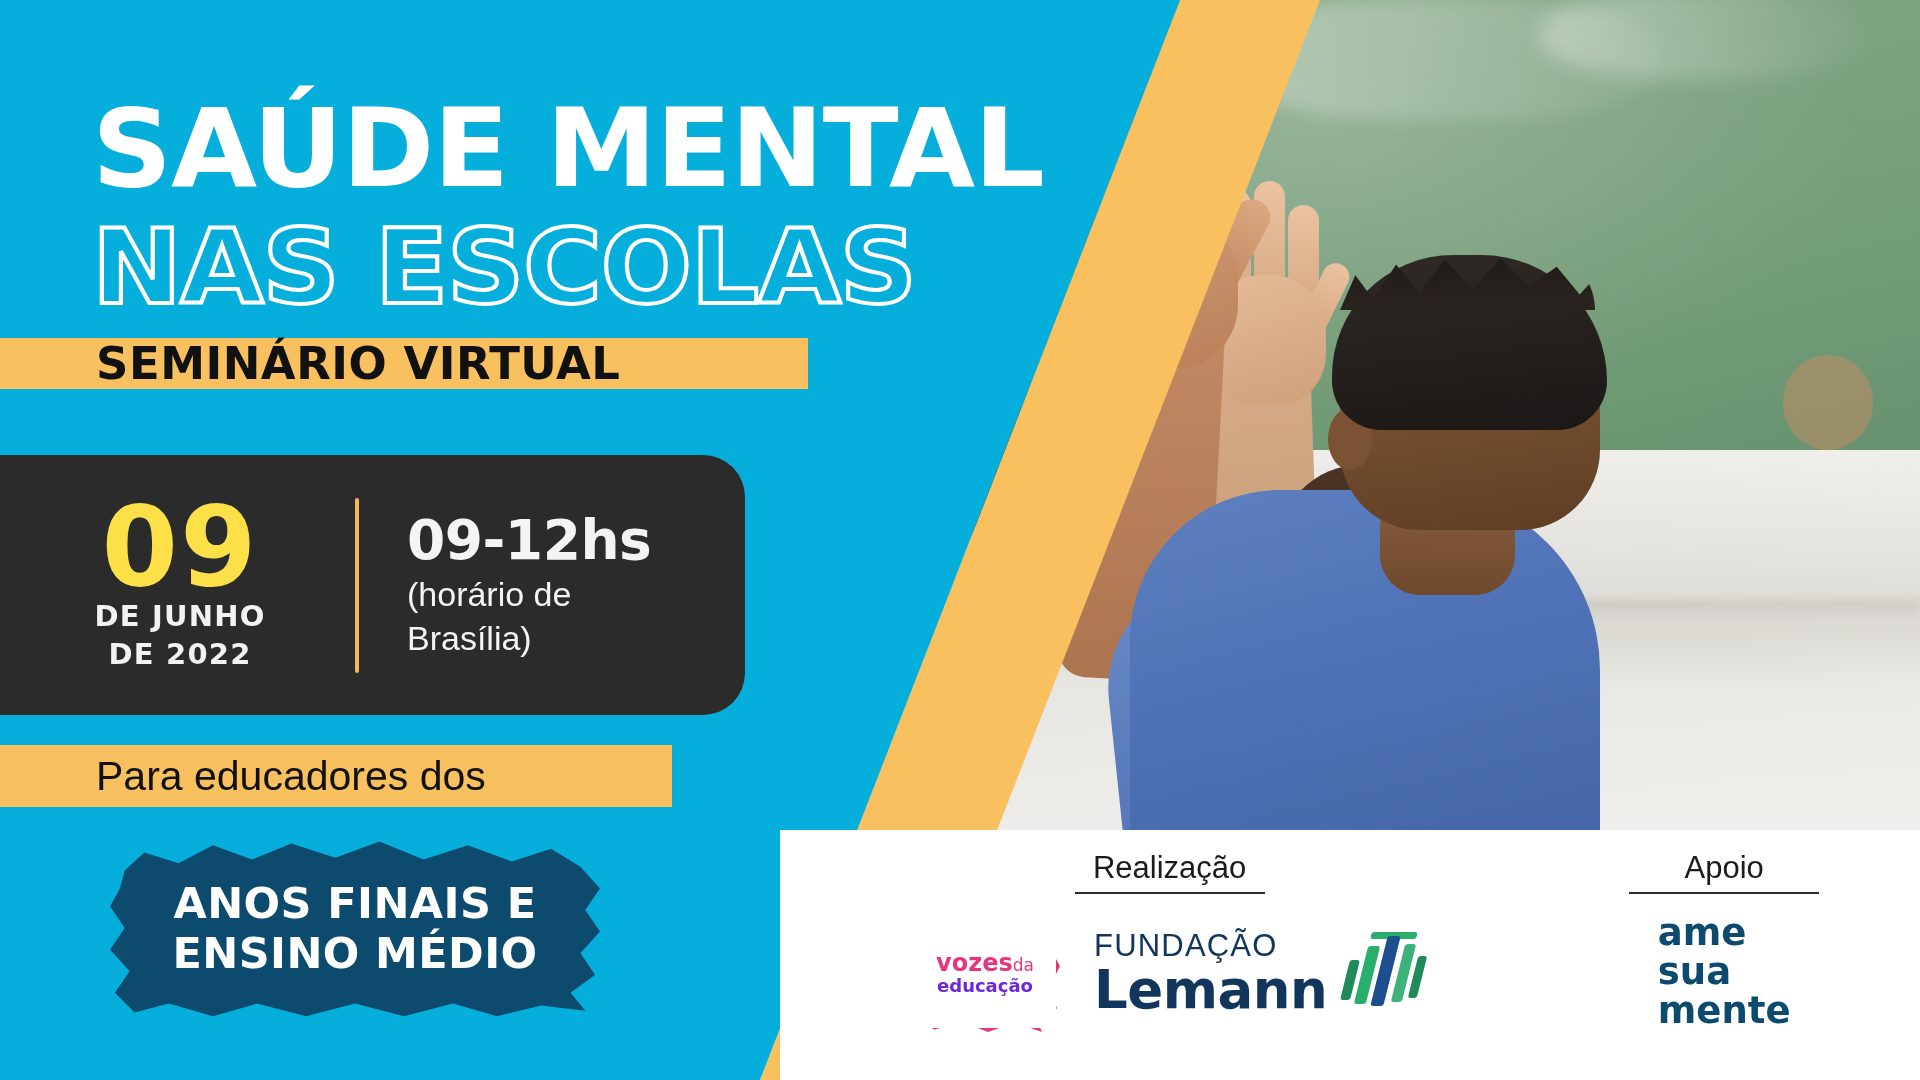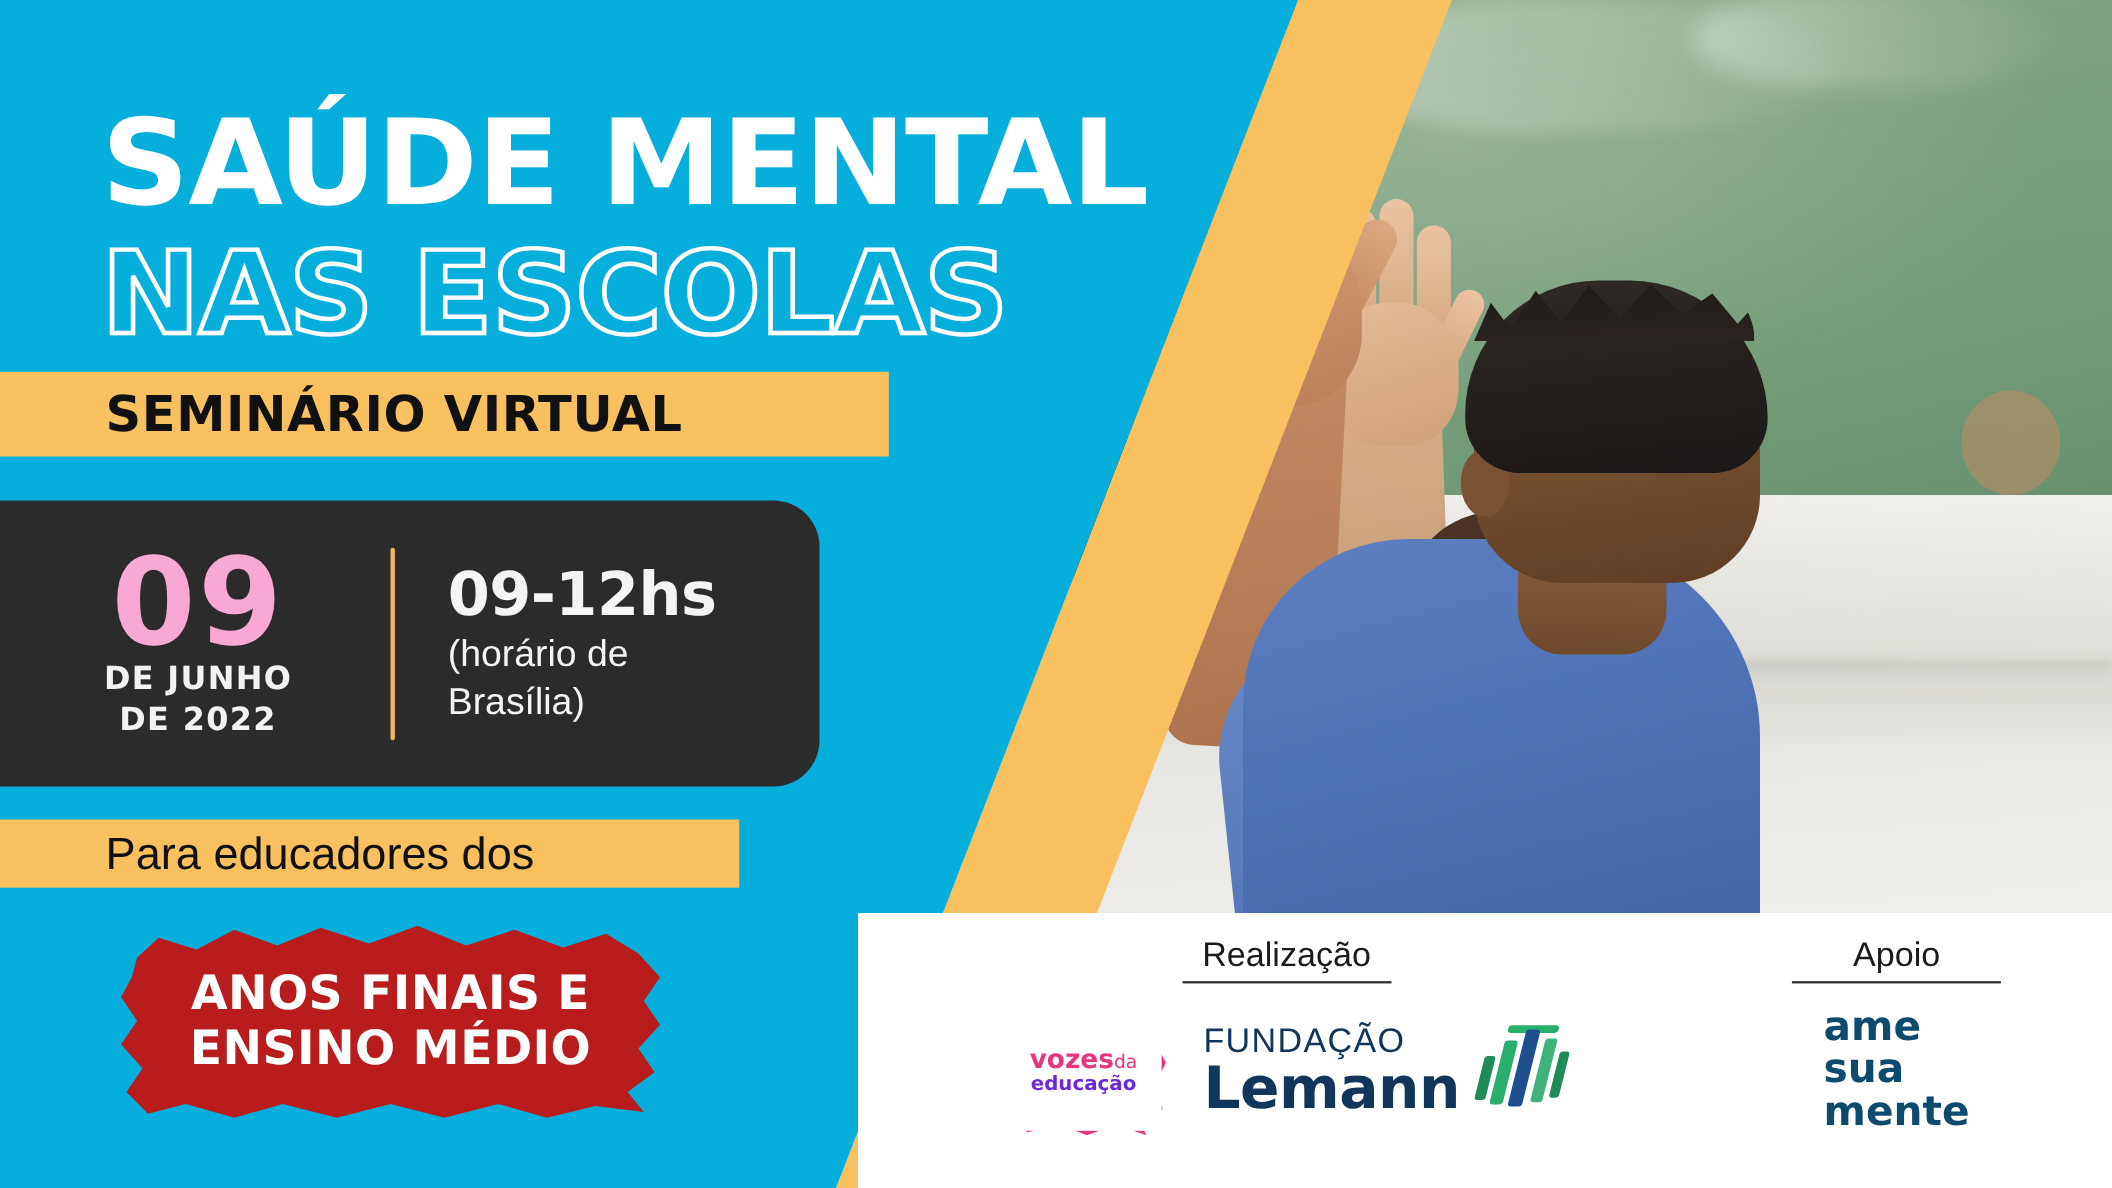--- a/index.html
+++ b/index.html
@@ -196,21 +196,21 @@
     line-height:1;
     font-family:"DejaVu Sans", sans-serif;
     color:transparent;
     -webkit-text-stroke:4px #ffffff;
     transform:scaleX(1.03); transform-origin:left center;
     white-space:nowrap;
   }
 
   
   .stripe-seminar{
-    position:absolute; left:0; top:338px; width:808px; height:77px;
+    position:absolute; left:0; top:338px; width:808px; height:51px;
     background:#F9C060;
     display:flex; align-items:center;
   }
   .stripe-seminar span{
     margin-left:96px;
     font-size:45px; font-weight:800; letter-spacing:.5px;
     color:#111111;
     font-family:"DejaVu Sans", sans-serif;
     white-space:nowrap;
   }
@@ -219,21 +219,21 @@
   .date-card{
     position:absolute; left:-40px; top:455px; width:785px; height:260px;
     background:#2B2B2B;
     border-radius:0 42px 42px 0;
     display:flex; align-items:center;
   }
   .date-left{
     width:395px; text-align:center; padding-left:45px;
   }
   .date-day{
-    font-size:110px; font-weight:800; color:#f9a8d4; line-height:.92;
+    font-size:110px; font-weight:800; color:#fde047; line-height:.92;
     letter-spacing:2px;
     font-family:"DejaVu Sans", sans-serif;
   }
   .date-month, .date-year{
     font-size:29px; font-weight:800; color:#f2f2f2;
     letter-spacing:1.2px; line-height:1.28;
     font-family:"DejaVu Sans", sans-serif;
   }
   .date-divider{
     width:4px; height:175px; background:#F0B95C; border-radius:3px;
@@ -261,21 +261,21 @@
   .stripe-audience span{
     margin-left:96px;
     font-size:41px; font-weight:400; color:#111111;
     font-family:"Liberation Sans", sans-serif;
     white-space:nowrap;
   }
 
   
   .blob{
     position:absolute; left:110px; top:838px; width:490px; height:180px;
-    background:#b91c1c;
+    background:#0c4a6e;
     display:flex; flex-direction:column; align-items:center; justify-content:center;
     clip-path:polygon(
       3% 18%, 7% 8%, 14% 14%, 21% 4%, 29% 12%, 37% 3%, 46% 11%, 55% 2%,
       64% 12%, 73% 4%, 82% 13%, 90% 6%, 96% 16%, 100% 28%,
       97% 40%, 100% 52%, 96% 64%, 99% 76%, 94% 86%, 97% 96%,
       88% 93%, 79% 99%, 70% 92%, 60% 99%, 50% 92%, 40% 99%,
       30% 92%, 21% 99%, 12% 92%, 5% 97%, 1% 86%, 4% 74%,
       0% 62%, 3% 50%, 0% 38%, 2% 28%
     );
   }

